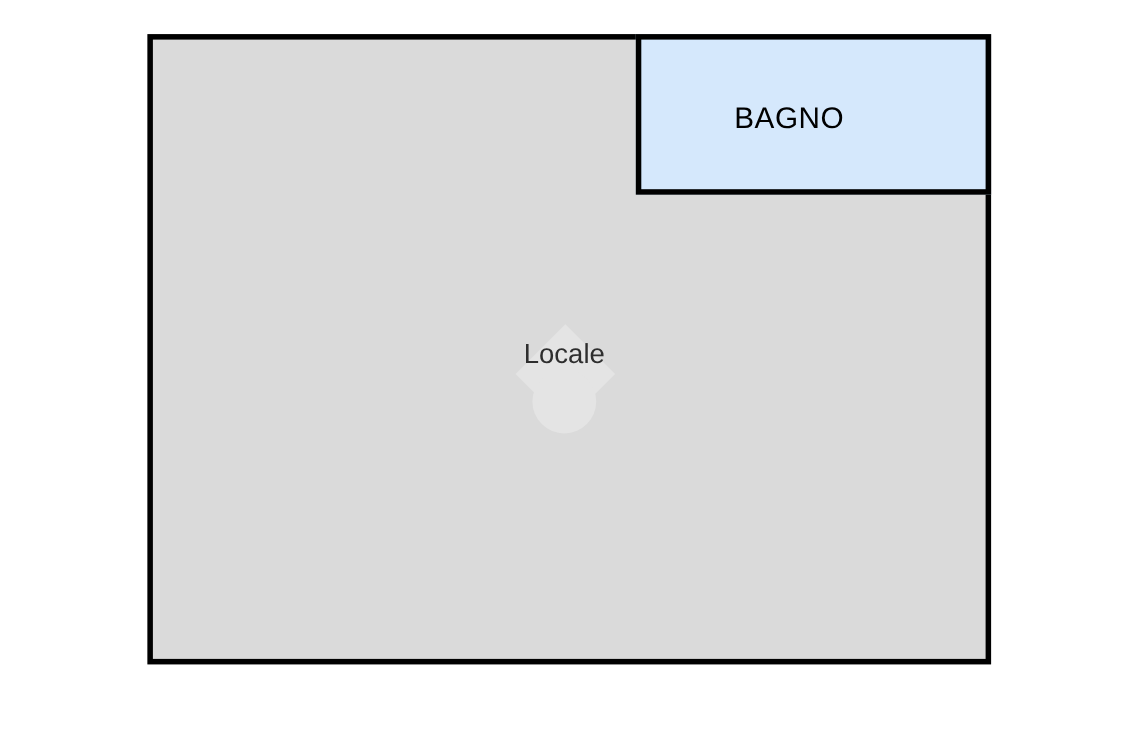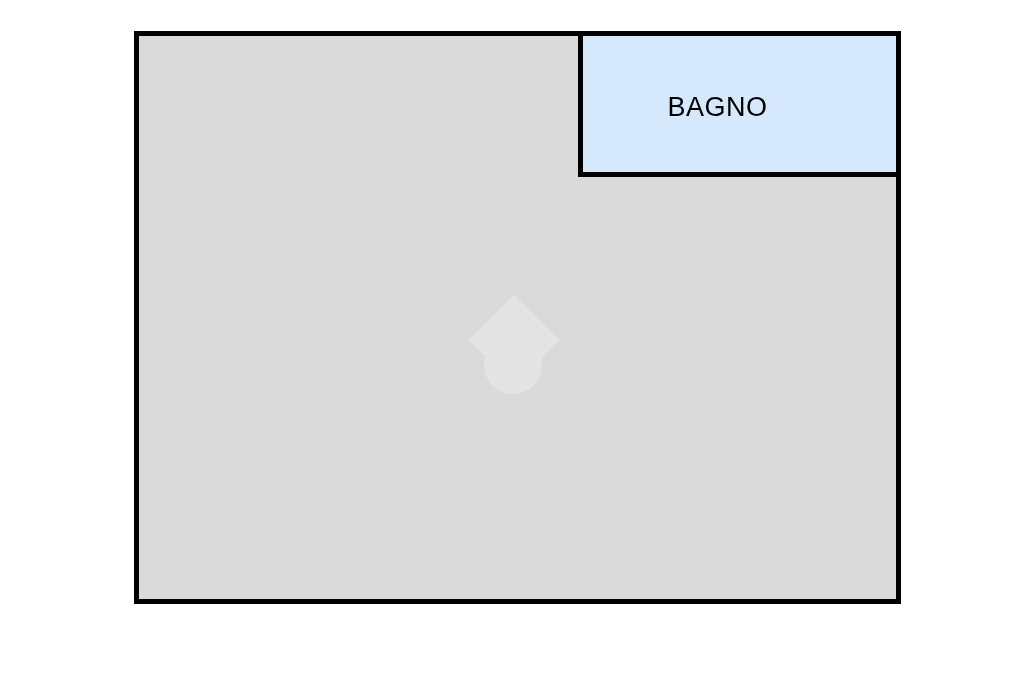--- a/index.html
+++ b/index.html
@@ -104,18 +104,19 @@
 
   <div class="room" id="main-room"></div>
 
   <div id="watermark">
     <svg width="118" height="118" viewBox="0 0 118 118" xmlns="http://www.w3.org/2000/svg">
       <rect x="27" y="25" width="64" height="64" transform="rotate(45 59 57)" fill="#e4e4e4"></rect>
       <circle cx="58" cy="82" r="29" fill="#e4e4e4"></circle>
     </svg>
   </div>
 
+  <div class="room-label" id="main-room-label">Locale</div>
 
   <div class="room" id="bathroom-room"></div>
 
   <div class="room-label" id="bathroom-label">BAGNO</div>
 
 </div>
 
 </body></html>

